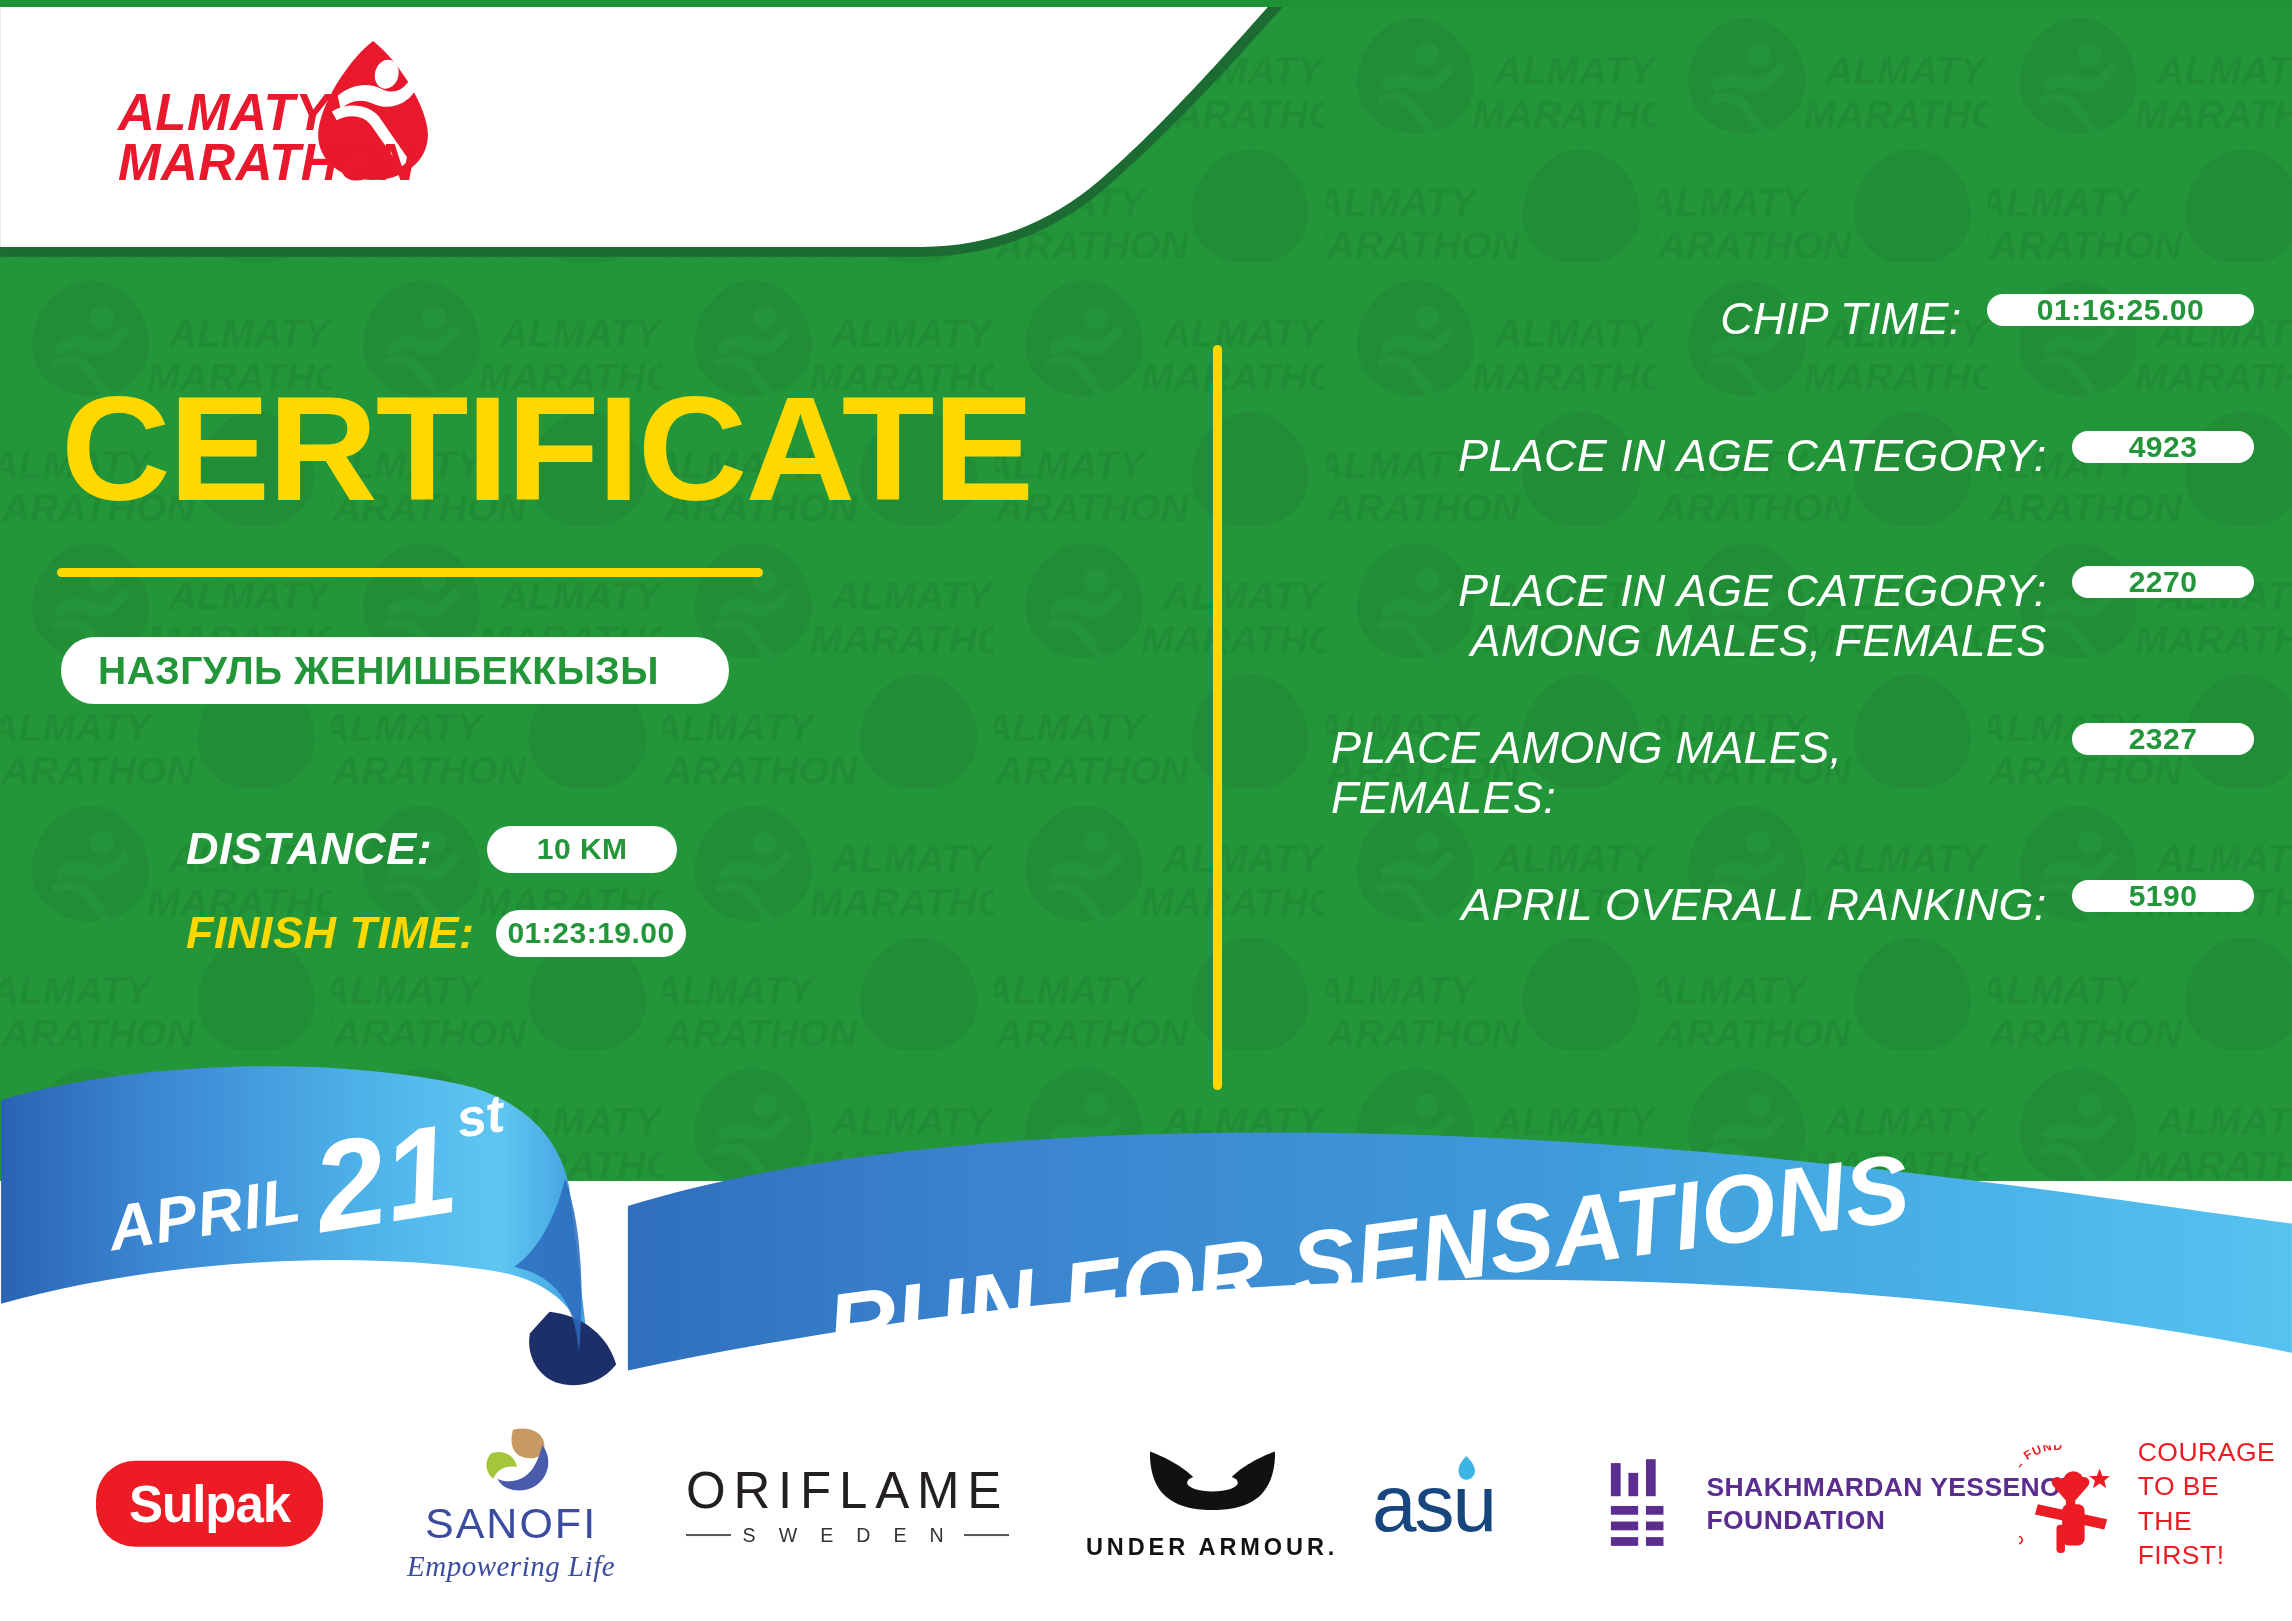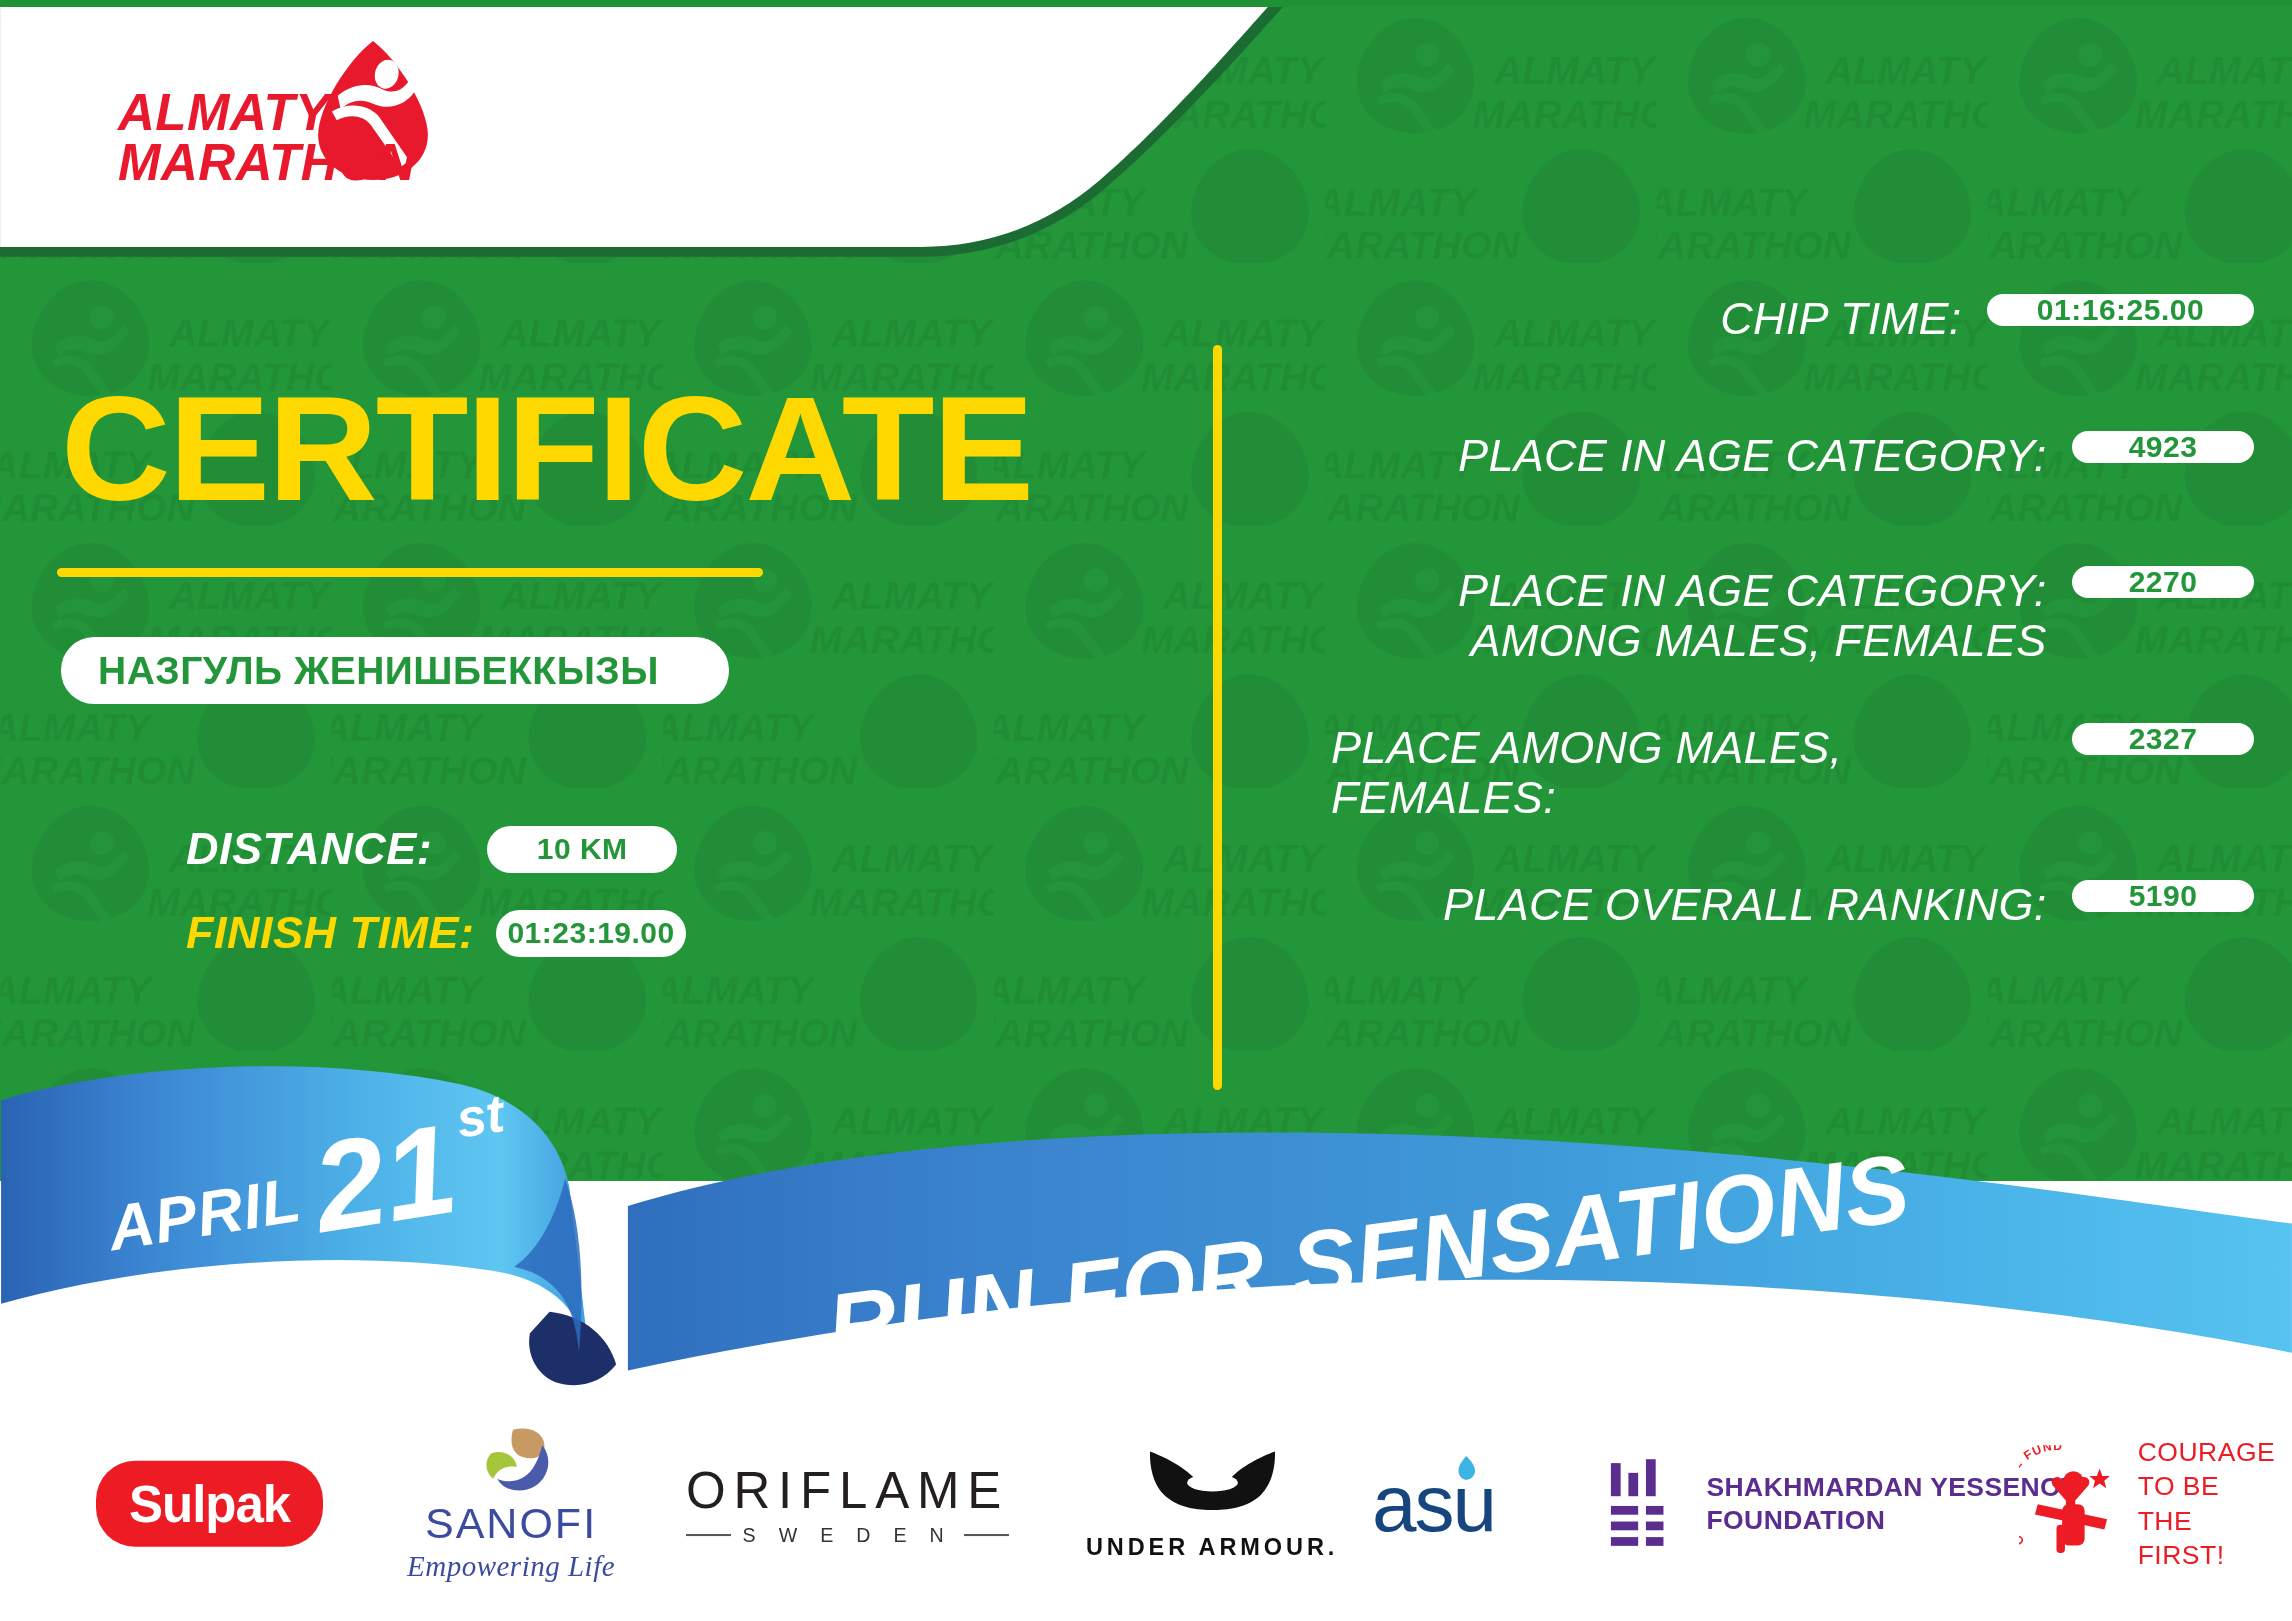--- a/index.html
+++ b/index.html
@@ -408,21 +408,21 @@
 
     <div class="rrow" id="rrow-3">
       <div class="rlabel" style="text-align: left; padding-left: 57px;">
           <div>PLACE AMONG MALES,</div>
           <div>FEMALES:</div>
         </div>
       <div class="rpill">2327</div>
     </div>
 
     <div class="rrow" id="rrow-4">
-      <div class="rlabel">PLACE OVERALL RANKING:</div>
+      <div class="rlabel">APRIL OVERALL RANKING:</div>
       <div class="rpill">5190</div>
     </div>
   </div>
 
   <div class="ribbon">
     <svg width="2293" height="333" viewBox="0 0 2339 340">
 
       <path d="M640,150 C900,70 1300,60 1700,92 C1980,114 2200,150 2339,168
                L2339,300 C2180,268 1960,238 1690,228 C1300,214 930,256 640,318 Z" fill="url(#ribB)"></path>
 

